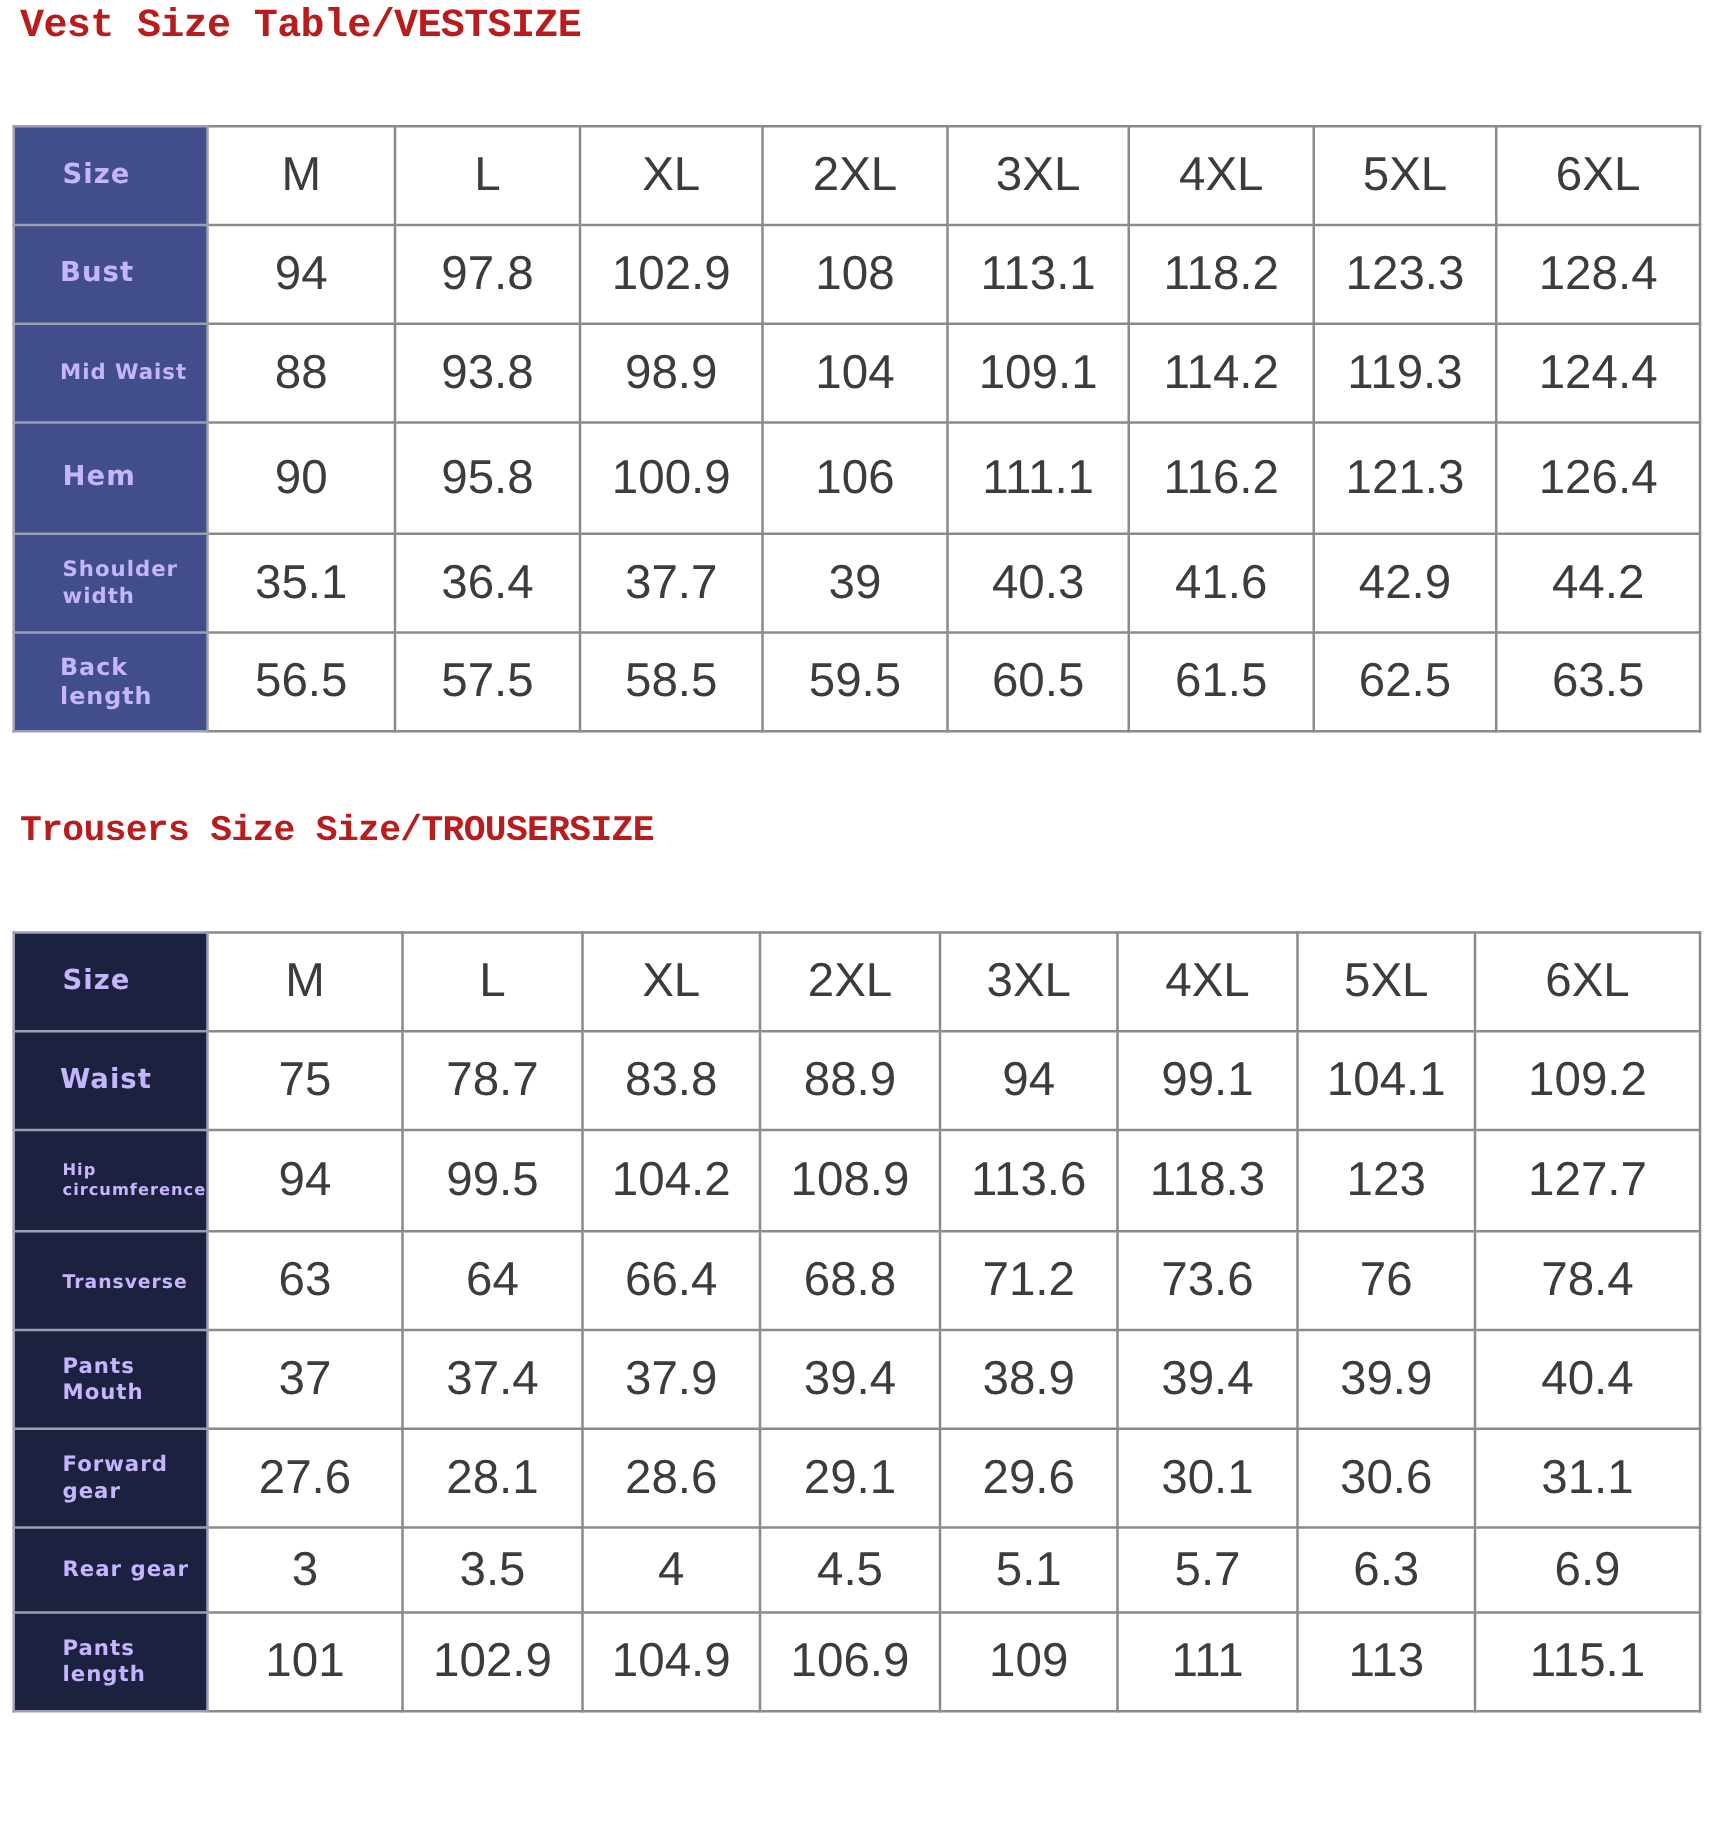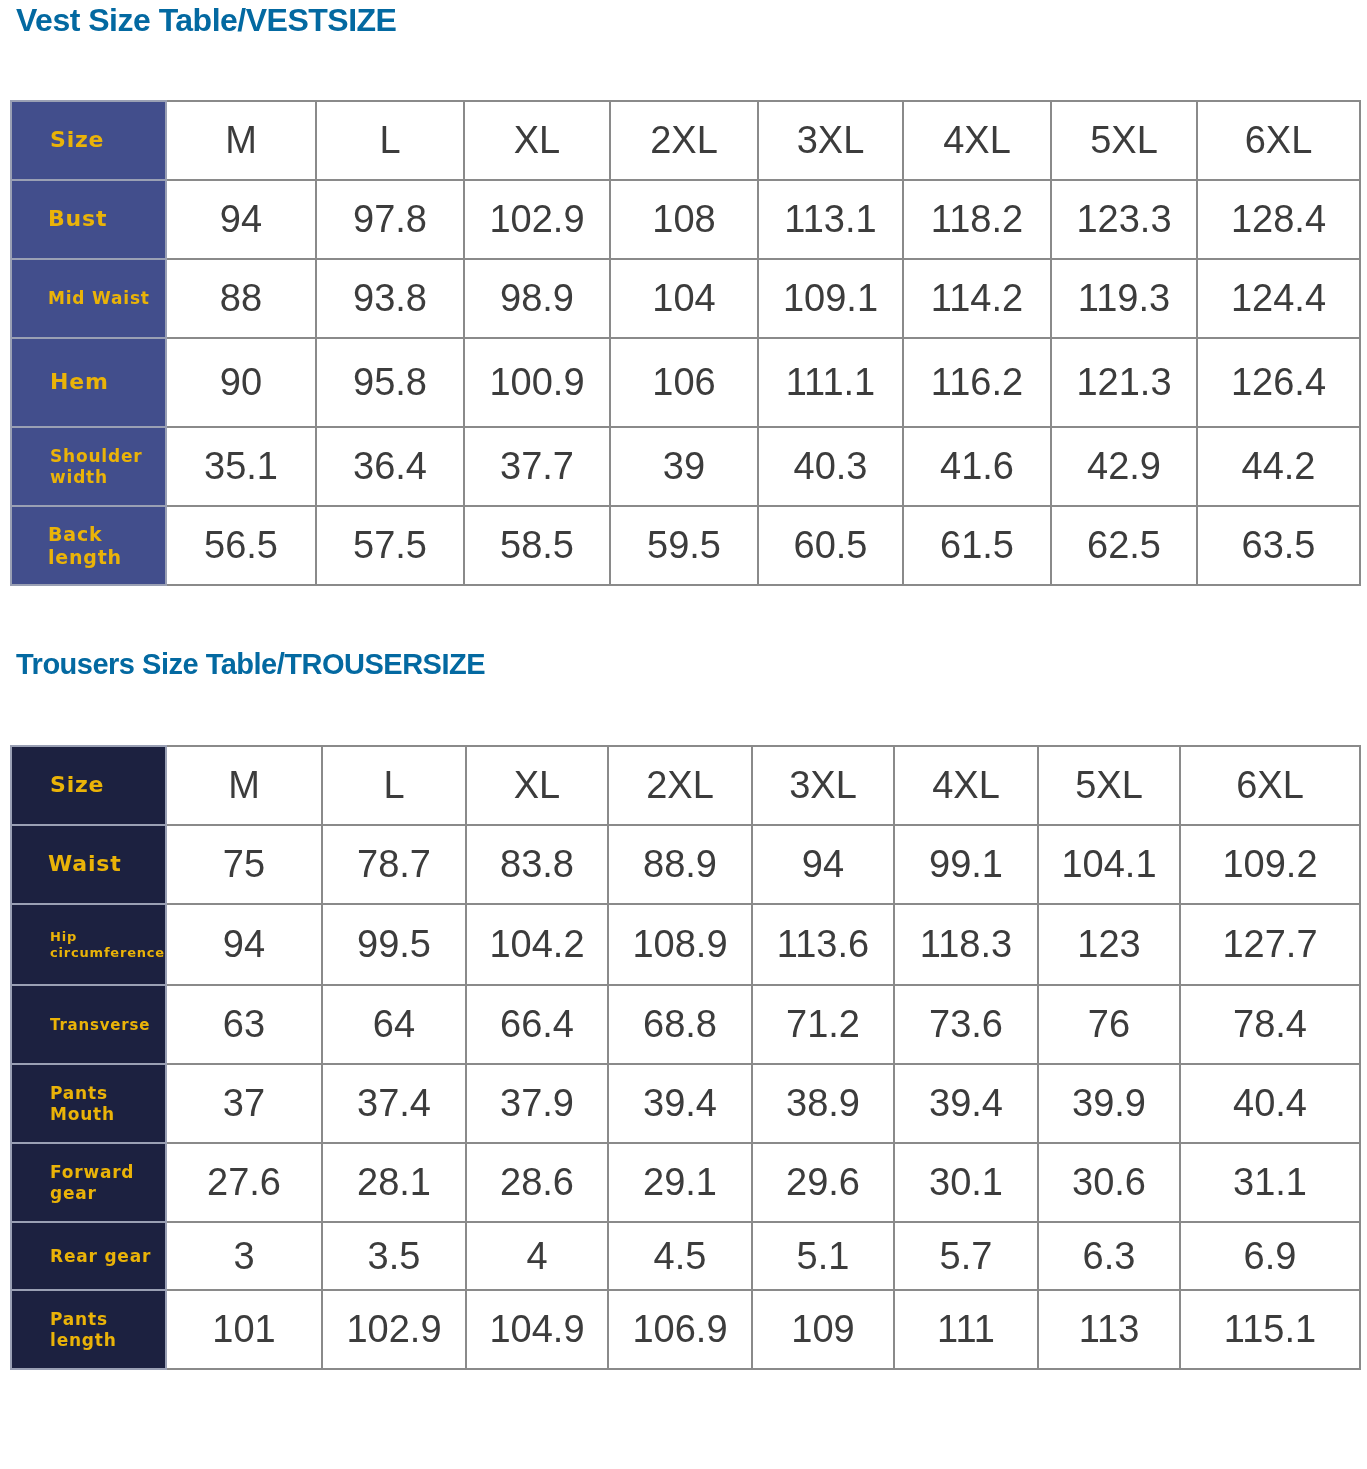--- a/index.html
+++ b/index.html
@@ -1,32 +1,32 @@
 <!DOCTYPE html>
 <html><head>
 <meta charset="utf-8">
 <style>
   html, body { margin: 0; padding: 0; background: #ffffff; }
   body { width: 1367px; height: 1469px; position: relative; overflow: hidden; font-family: "DejaVu Sans", sans-serif; }
   .section-title {
     position: absolute; left: 16px; margin: 0;
-    font-family: Liberation Sans, sans-serif; font-weight: bold; color: #0369a1;
+    font-family: Liberation Mono, monospace; font-weight: bold; color: #b91c1c;
     letter-spacing: -0.5px;
     text-align: center;
   }
   #vest-title { top: 2px; font-size: 32px; }
   #trousers-title { top: 648px; font-size: 29px; }
   table.size-table {
     position: absolute; left: 10px; border-collapse: collapse; table-layout: fixed;
   }
   table.size-table td, table.size-table th {
     border: 2px solid #8a8a8a; padding: 0; text-align: center; vertical-align: middle;
   }
   table.size-table th.label {
-    color: #eab308; font-family: "DejaVu Sans", sans-serif; font-weight: bold;
+    color: #c4b5fd; font-family: "DejaVu Sans", sans-serif; font-weight: bold;
     text-align: left; padding-left: 38px; line-height: 1.2; letter-spacing: 0.8px;
     border-color: #9aa0b4;
   }
   table.size-table td.val {
     font-family: "Liberation Sans", sans-serif; color: #3c3c3c; font-size: 38px; font-weight: normal;
     background: #ffffff;
   }
   #vest-table { top: 100px; width: 1349px; }
   #vest-table th.label { background: #424e8c; }
   #vest-table tr { height: 79px; }
@@ -126,21 +126,21 @@
     <td class="val">58.5</td>
     <td class="val">59.5</td>
     <td class="val">60.5</td>
     <td class="val">61.5</td>
     <td class="val">62.5</td>
     <td class="val">63.5</td>
   </tr>
 </tbody>
   </table>
 
-<h1 id="trousers-title" class="section-title">Trousers Size Table/TROUSERSIZE</h1>
+<h1 id="trousers-title" class="section-title">Trousers Size Size/TROUSERSIZE</h1>
 
 <table id="trousers-table" class="size-table">
   <colgroup>
     <col style="width:155px">
       <col style="width:156px">
       <col style="width:144px">
       <col style="width:142px">
       <col style="width:144px">
       <col style="width:142px">
       <col style="width:144px">

